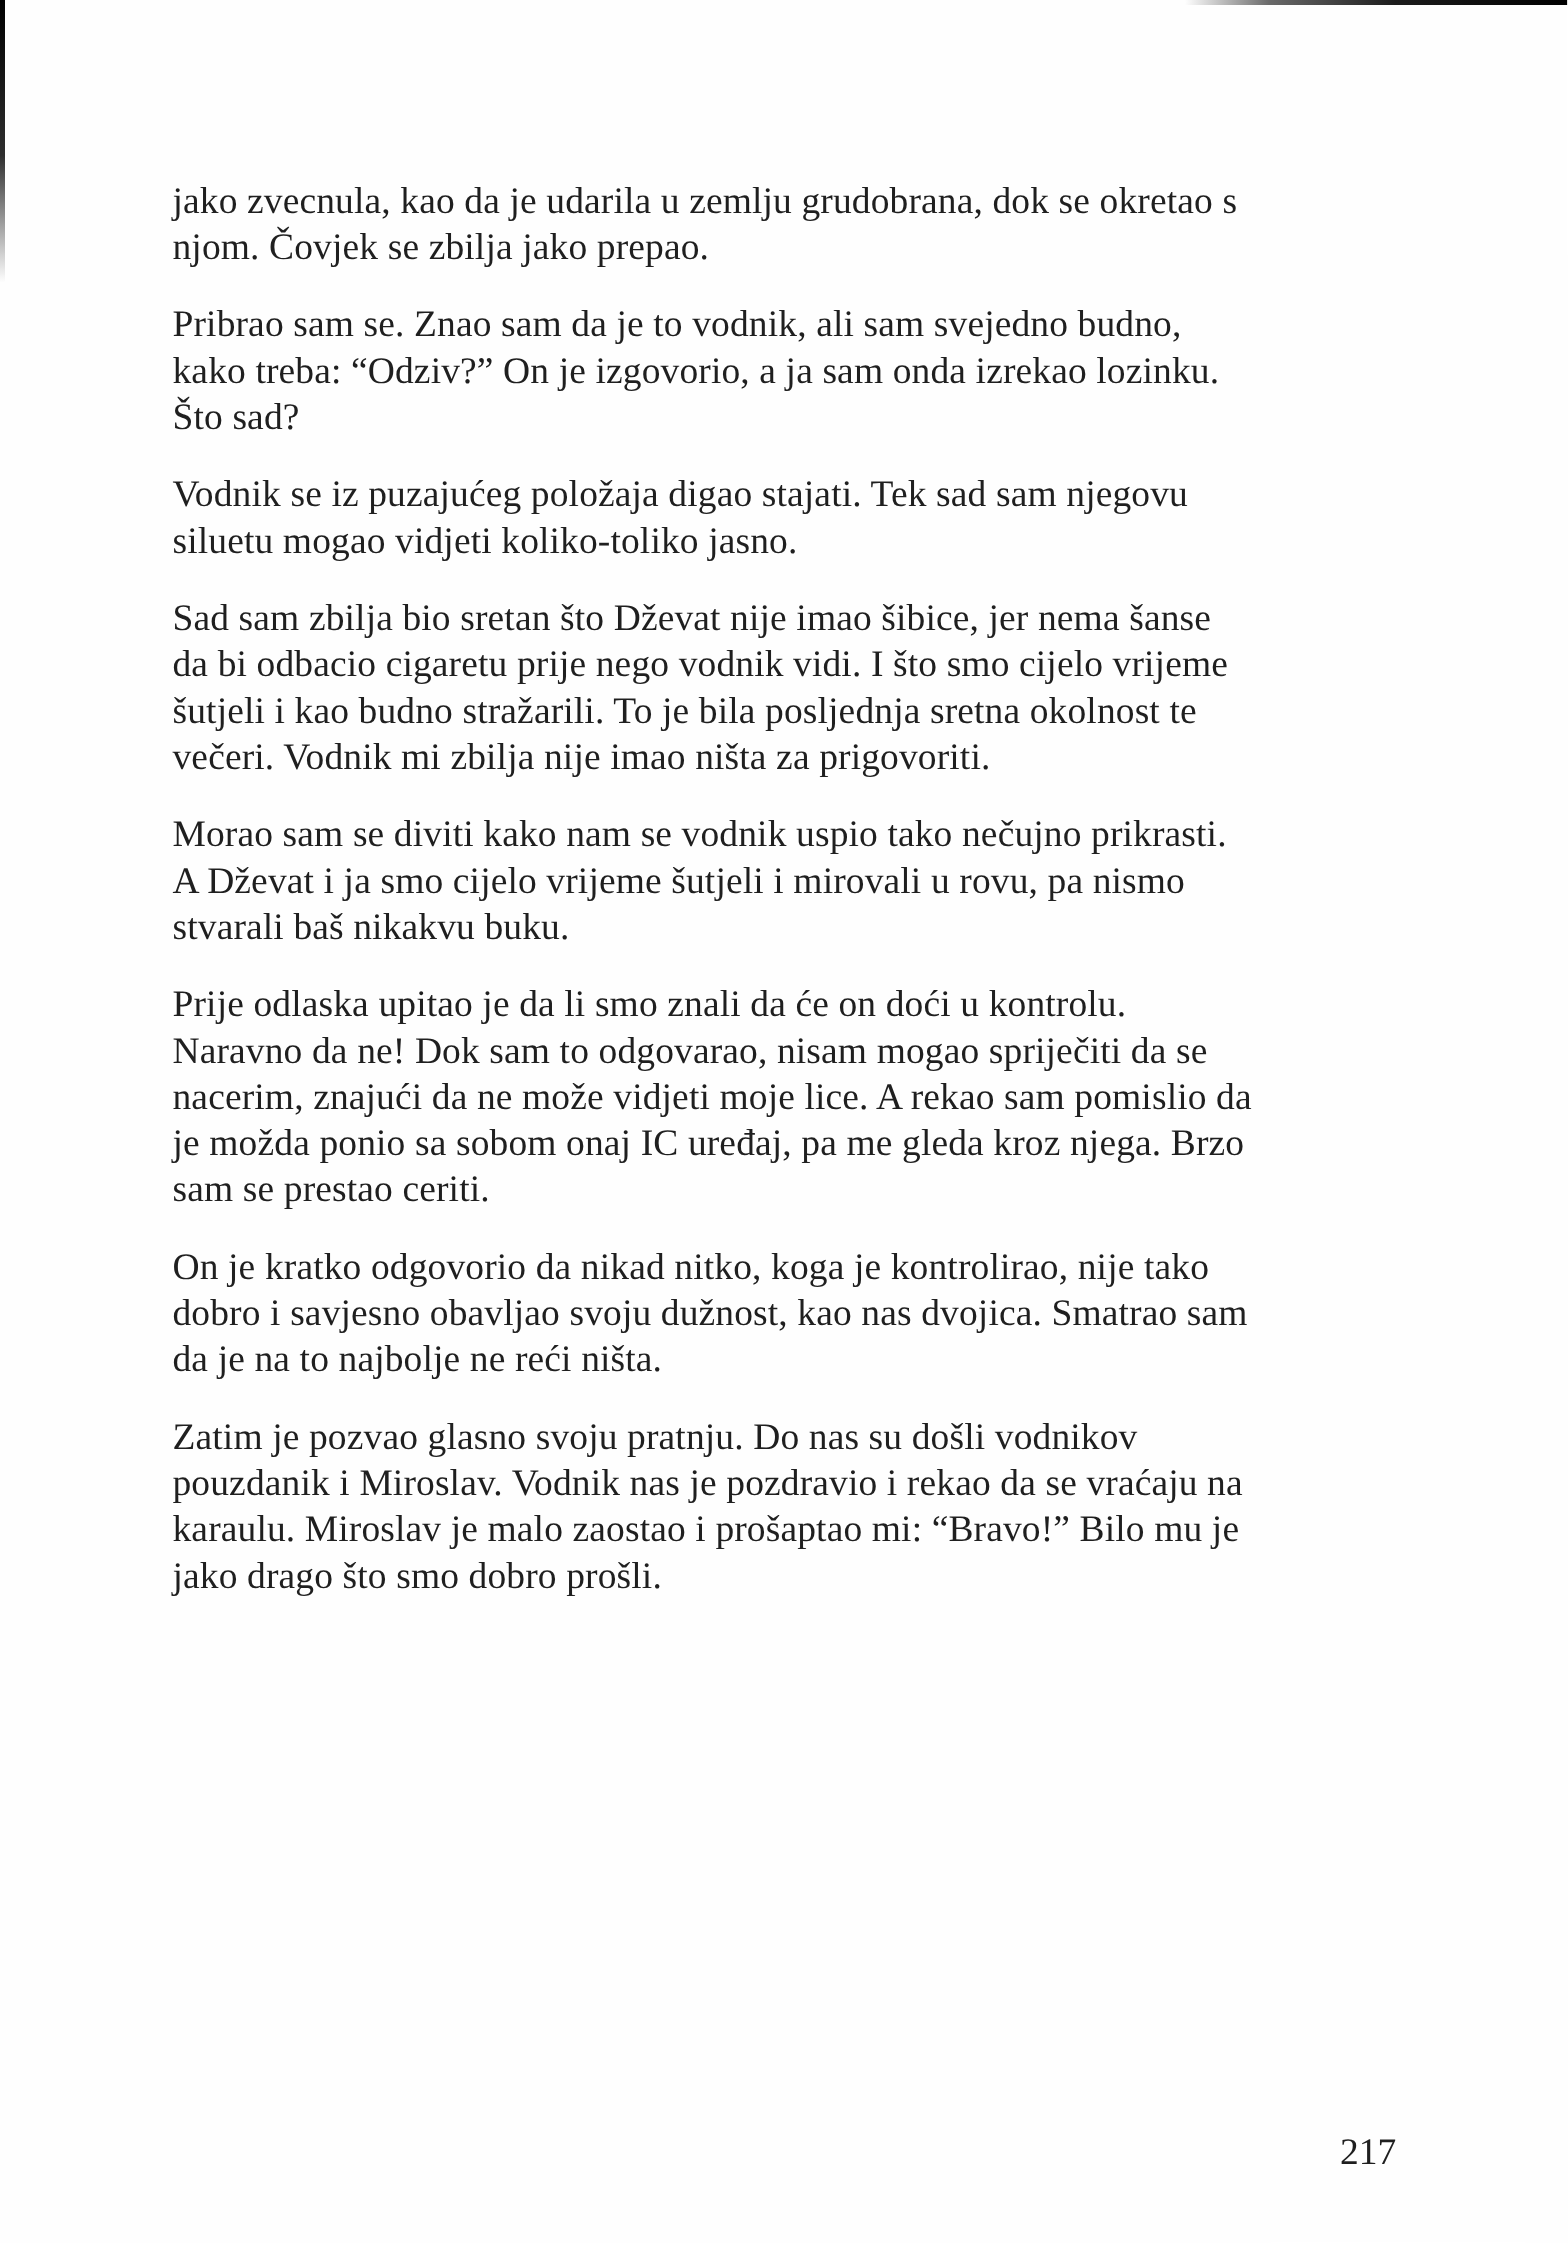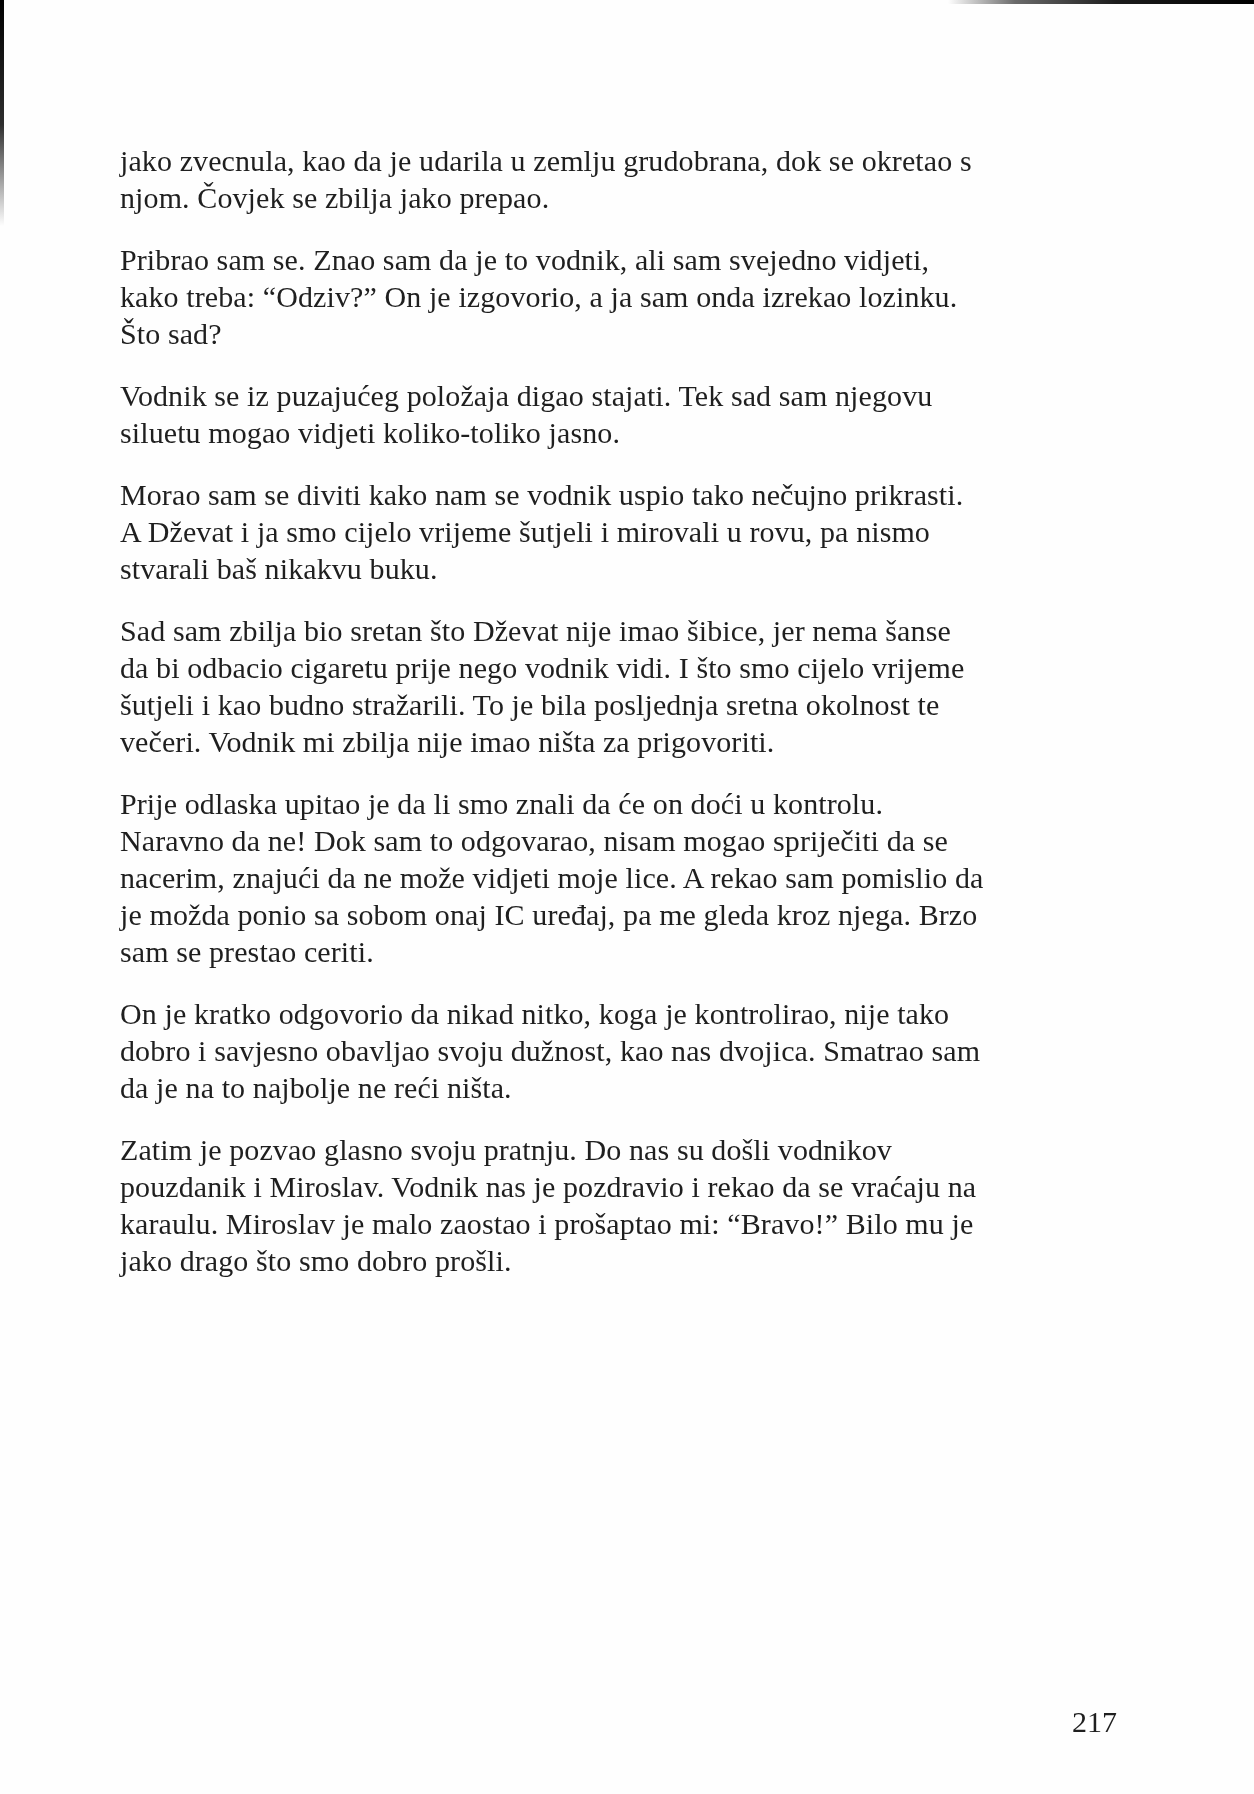--- a/index.html
+++ b/index.html
@@ -26,21 +26,21 @@
   .edge-artifact-top-right {
     position: absolute;
     top: 0;
     right: 0;
     height: 4px;
     width: 306px;
     background: linear-gradient(to right, rgba(0,0,0,0) 0%, #6a6a6a 22%, #1c1c1c 55%, #000000 100%);
   }
   .text-block {
     position: absolute;
-    left: 120px;
+    left: 138px;
     top: 142px;
     width: 1040px;
   }
   .text-block p {
     margin: 0 0 25px 0;
     font-size: 30px;
     line-height: 37px;
     color: #1f1f1f;
     white-space: pre;
     letter-spacing: 0.1px;
@@ -57,32 +57,32 @@
 </head>
 <body>
 
 <div class="page">
   <div class="edge-artifact-left"></div>
   <div class="edge-artifact-top-right"></div>
 
   <div class="text-block">
       <p>jako zvecnula, kao da je udarila u zemlju grudobrana, dok se okretao s
 njom. Čovjek se zbilja jako prepao.</p>
-      <p>Pribrao sam se. Znao sam da je to vodnik, ali sam svejedno vidjeti,
+      <p>Pribrao sam se. Znao sam da je to vodnik, ali sam svejedno budno,
 kako treba: “Odziv?” On je izgovorio, a ja sam onda izrekao lozinku.
 Što sad?</p>
       <p>Vodnik se iz puzajućeg položaja digao stajati. Tek sad sam njegovu
 siluetu mogao vidjeti koliko-toliko jasno.</p>
-      <p>Morao sam se diviti kako nam se vodnik uspio tako nečujno prikrasti.
-A Dževat i ja smo cijelo vrijeme šutjeli i mirovali u rovu, pa nismo
-stvarali baš nikakvu buku.</p>
       <p>Sad sam zbilja bio sretan što Dževat nije imao šibice, jer nema šanse
 da bi odbacio cigaretu prije nego vodnik vidi. I što smo cijelo vrijeme
 šutjeli i kao budno stražarili. To je bila posljednja sretna okolnost te
 večeri. Vodnik mi zbilja nije imao ništa za prigovoriti.</p>
+      <p>Morao sam se diviti kako nam se vodnik uspio tako nečujno prikrasti.
+A Dževat i ja smo cijelo vrijeme šutjeli i mirovali u rovu, pa nismo
+stvarali baš nikakvu buku.</p>
       <p>Prije odlaska upitao je da li smo znali da će on doći u kontrolu.
 Naravno da ne! Dok sam to odgovarao, nisam mogao spriječiti da se
 nacerim, znajući da ne može vidjeti moje lice. A rekao sam pomislio da
 je možda ponio sa sobom onaj IC uređaj, pa me gleda kroz njega. Brzo
 sam se prestao ceriti.</p>
       <p>On je kratko odgovorio da nikad nitko, koga je kontrolirao, nije tako
 dobro i savjesno obavljao svoju dužnost, kao nas dvojica. Smatrao sam
 da je na to najbolje ne reći ništa.</p>
       <p>Zatim je pozvao glasno svoju pratnju. Do nas su došli vodnikov
 pouzdanik i Miroslav. Vodnik nas je pozdravio i rekao da se vraćaju na

